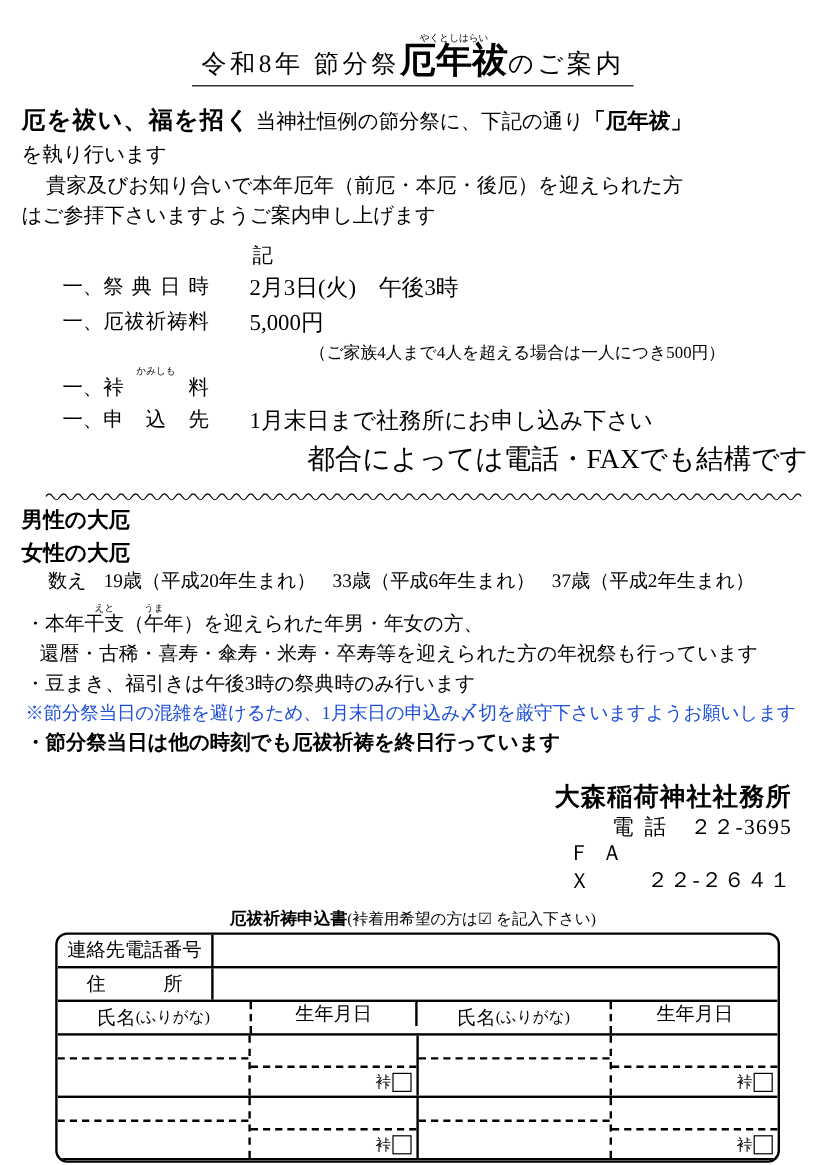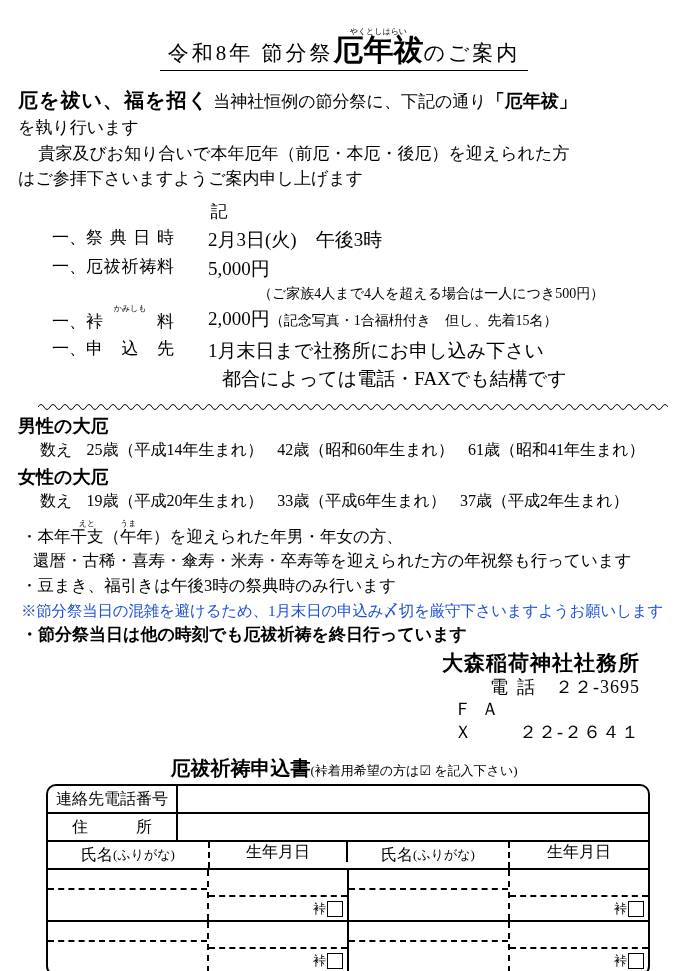--- a/index.html
+++ b/index.html
@@ -103,22 +103,23 @@
   }
   .val-strong { font-size: 19px; margin-left: 38px; }
   .val-note { font-size: 14px; }
   .sub-line {
     padding-left: 258px;
     font-size: 14px;
     line-height: 1.5;
   }
   .cont-line {
     padding-left: 222px;
-    font-size: 19px;
+    font-size: 23px;
     line-height: 1.5;
+    margin-left: 34px;
   }
 
   
   .wavy {
     margin: 8px 20px 0 38px;
     height: 8px;
     overflow: hidden;
   }
   .wavy svg { display: block; }
 
@@ -151,23 +152,23 @@
   .warn {
     color: #1d4ed8;
     font-weight: normal;
     font-size: 15.5px;
     letter-spacing: -0.2px;
   }
   .note-bold { font-weight: bold; font-size: 17px; }
 
   
   .contact {
-    margin-top: 2px;
+    margin-top: 20px;
     text-align: right;
-    padding-right: 48px;
+    padding-right: 28px;
     line-height: 1.25;
   }
   .shrine-name {
     font-size: 21px;
     font-weight: bold;
     letter-spacing: 1px;
   }
   .contact-line {
     font-size: 18px;
     letter-spacing: 1px;
@@ -180,21 +181,21 @@
   }
 
   
   .form-title {
     text-align: center;
     margin-top: 12px;
     padding-right: 0px;
     white-space: nowrap;
   }
   .form-title .ft-main {
-    font-size: 20px;
+    font-size: 14px;
     font-weight: bold;
   }
   .form-title .ft-sub {
     font-size: 13px;
   }
   .box {
     position: relative;
     margin: 2px 38px 0 46px;
     border: 2px solid #000;
     border-radius: 10px;
@@ -323,45 +324,39 @@
       <span>一、</span><span class="lbl-spread">厄祓祈祷料</span>
     </div>
     <div class="item-value val-strong">5,000円</div>
   </div>
   <div class="sub-line">（ご家族4人まで4人を超える場合は一人につき500円）</div>
 
   <div class="item-row">
     <div class="item-label">
       <span>一、</span><span class="lbl-spread"><ruby><span>裃　　料</span><rt>かみしも</rt></ruby></span>
     </div>
-    <div class="item-value">
-      <span class="val-strong">2,000円</span><span class="val-note">（記念写真・1合福枡付き　但し、先着15名）</span>
-    </div>
   </div>
 
   <div class="item-row">
     <div class="item-label">
       <span>一、</span><span class="lbl-spread">申 込 先</span>
     </div>
     <div class="item-value val-strong">1月末日まで社務所にお申し込み下さい</div>
   </div>
   <div class="cont-line">都合によっては電話・FAXでも結構です</div>
 </div>
 
 <div class="wavy">
   <svg width="630" height="8" viewBox="0 0 630 8" preserveAspectRatio="none" aria-hidden="true">
     <path d="M0,5 Q3,0 6,5 T12,5 T18,5 T24,5 T30,5 T36,5 T42,5 T48,5 T54,5 T60,5 T66,5 T72,5 T78,5 T84,5 T90,5 T96,5 T102,5 T108,5 T114,5 T120,5 T126,5 T132,5 T138,5 T144,5 T150,5 T156,5 T162,5 T168,5 T174,5 T180,5 T186,5 T192,5 T198,5 T204,5 T210,5 T216,5 T222,5 T228,5 T234,5 T240,5 T246,5 T252,5 T258,5 T264,5 T270,5 T276,5 T282,5 T288,5 T294,5 T300,5 T306,5 T312,5 T318,5 T324,5 T330,5 T336,5 T342,5 T348,5 T354,5 T360,5 T366,5 T372,5 T378,5 T384,5 T390,5 T396,5 T402,5 T408,5 T414,5 T420,5 T426,5 T432,5 T438,5 T444,5 T450,5 T456,5 T462,5 T468,5 T474,5 T480,5 T486,5 T492,5 T498,5 T504,5 T510,5 T516,5 T522,5 T528,5 T534,5 T540,5 T546,5 T552,5 T558,5 T564,5 T570,5 T576,5 T582,5 T588,5 T594,5 T600,5 T606,5 T612,5 T618,5 T624,5 T630,5" fill="none" stroke="#000" stroke-width="1"></path>
   </svg>
 </div>
 
 <div class="section">
   <div class="sec-head">男性の大厄</div>
-  <div class="sec-body">
-    <span>数え</span><span class="gap"></span><span>25歳</span><span>（平成14年生まれ）</span><span class="gap"></span><span>42歳</span><span>（昭和60年生まれ）</span><span class="gap"></span><span>61歳</span><span>（昭和41年生まれ）</span>
-  </div>
 </div>
 
 <div class="section">
   <div class="sec-head">女性の大厄</div>
   <div class="sec-body">
     <span>数え</span><span class="gap"></span><span>19歳</span><span>（平成20年生まれ）</span><span class="gap"></span><span>33歳</span><span>（平成6年生まれ）</span><span class="gap"></span><span>37歳</span><span>（平成2年生まれ）</span>
   </div>
 </div>
 
 <div class="notes">

